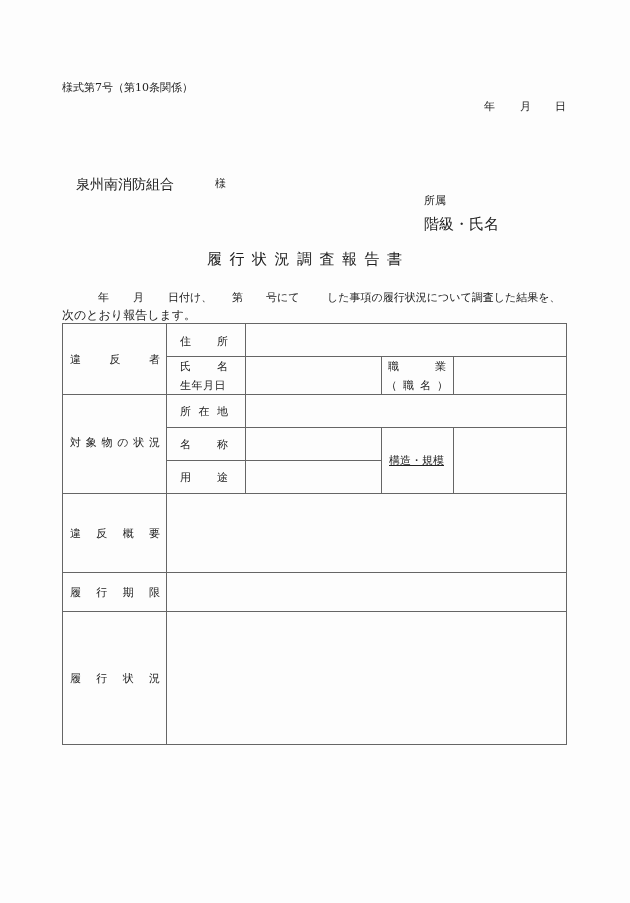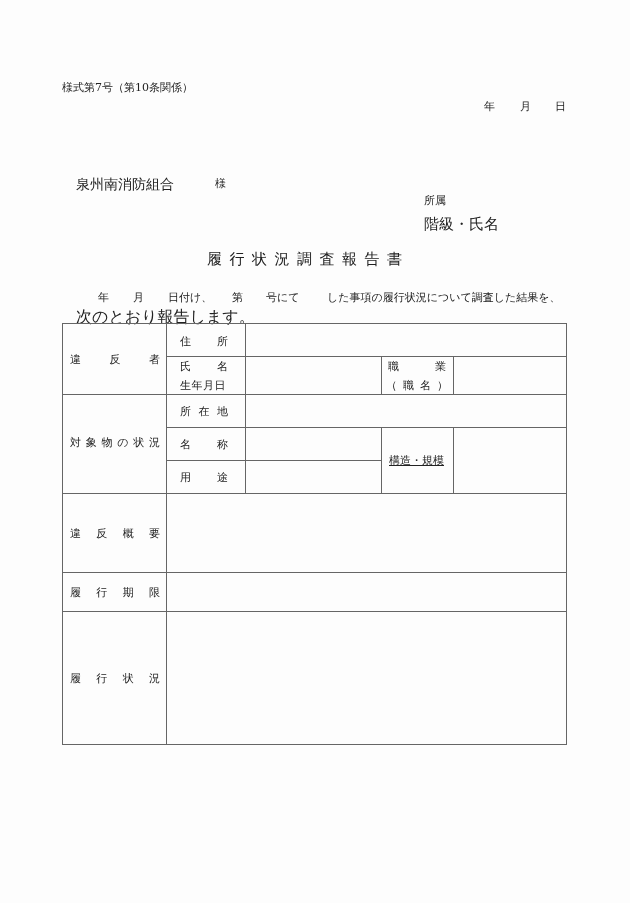--- a/index.html
+++ b/index.html
@@ -13,21 +13,21 @@
   .date-line { top: 99px; font-size: 11px; }
   .date-y { left: 484px; }
   .date-m { left: 520px; }
   .date-d { left: 555px; }
   .addressee { left: 76px; top: 176px; font-size: 14px; }
   .addressee-sama { left: 215px; top: 176px; font-size: 11px; }
   .affil { left: 424px; top: 193px; font-size: 11px; }
   .rank { left: 424px; top: 215px; font-size: 15px; }
   .title { left: 207px; top: 250px; font-size: 15px; letter-spacing: 7.5px; }
   .intro1 { top: 290px; font-size: 11px; }
-  .intro2 { left: 76px; top: 307px; font-size: 16px; }
+  .intro2 { left: 62px; top: 307px; font-size: 12px; }
 
   .tbl { position: absolute; left: 62px; top: 323px; width: 505px; height: 422px;
          border: 1px solid #666; box-sizing: border-box; }
   .line-h { position: absolute; height: 0; border-top: 1px solid #666; }
   .line-v { position: absolute; width: 0; border-left: 1px solid #666; }
   .cell-label { position: absolute; font-size: 11px; white-space: nowrap; }
   .spread { display: flex; justify-content: space-between; }
 </style>
 </head>
 <body>

